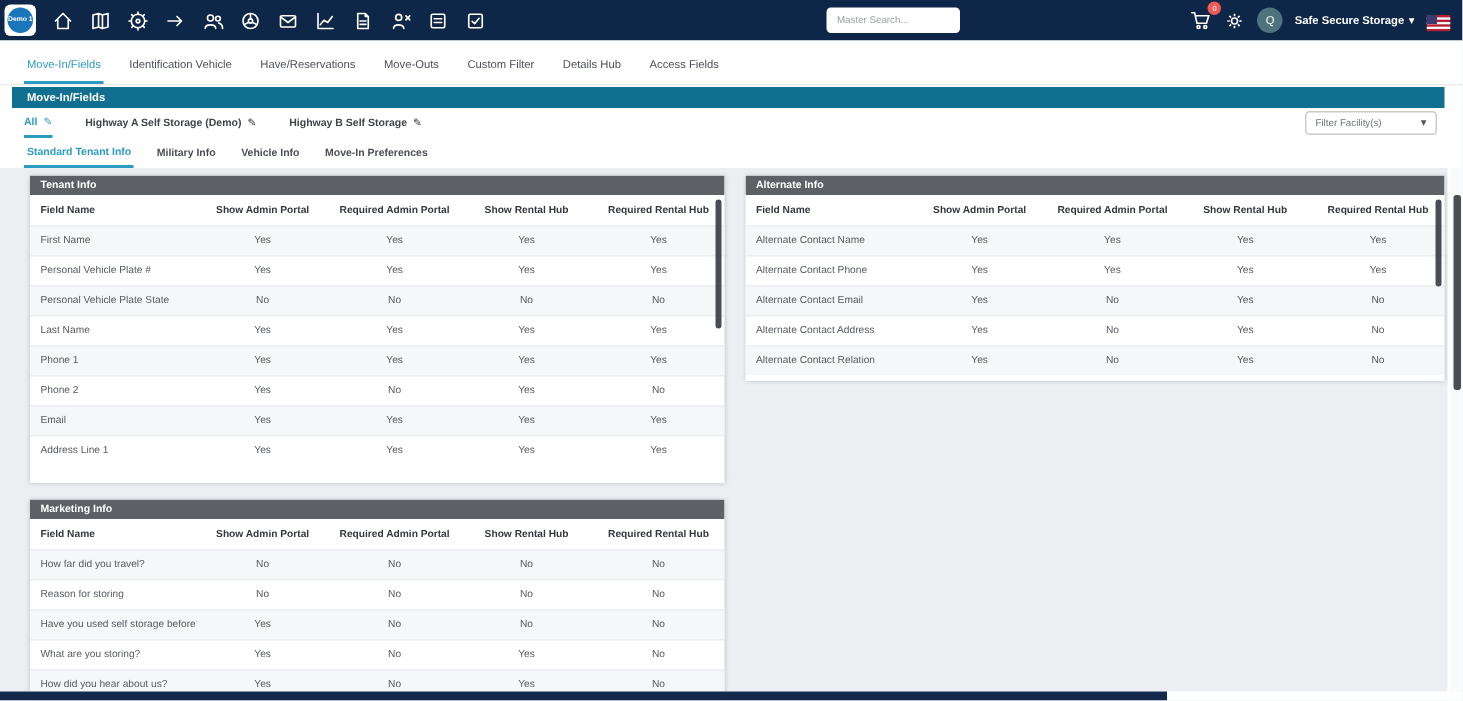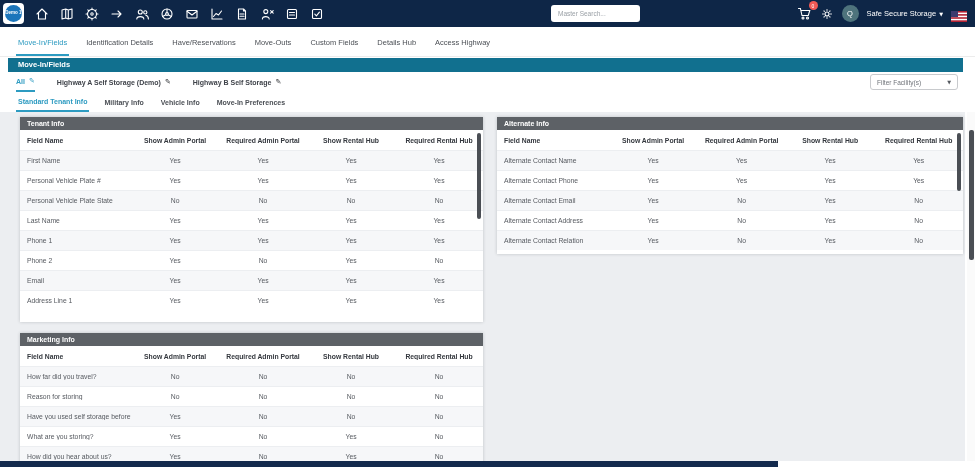--- a/index.html
+++ b/index.html
@@ -15,21 +15,21 @@
   .nav-icon svg { stroke:#fff; fill:none; stroke-width:1.1; stroke-linecap:round; stroke-linejoin:round; }
   .search-input { position:absolute; left:551px; top:5px; width:89px; height:17px; background:#fff; border:none; border-radius:3px; font-size:6.5px; color:#777; padding:0 7px; font-family:"Liberation Sans",sans-serif; }
   .search-input::placeholder { color:#9aa0a6; }
   .nav-right { position:absolute; right:8px; top:0; height:27px; display:flex; align-items:center; gap:8px; }
   .cart-wrap { position:relative; width:15px; height:15px; cursor:pointer; }
   .cart-wrap svg { stroke:#fff; fill:none; stroke-width:1.1; stroke-linecap:round; }
   .badge { position:absolute; top:-5px; right:-6px; min-width:9px; height:9px; background:#f05a56; color:#fff; border-radius:50%; font-size:5px; display:flex; align-items:center; justify-content:center; }
   .gear { width:14px; height:14px; cursor:pointer; }
   .gear svg { stroke:#fff; fill:none; stroke-width:1.1; }
   .avatar { width:17px; height:17px; border-radius:50%; background:#4e737c; color:#fff; font-size:7.5px; display:flex; align-items:center; justify-content:center; cursor:pointer; }
-  .account { color:#fff; font-size:7.5px; display:flex; align-items:center; gap:3px; cursor:pointer; }
+  .account { color:#fff; font-size:7.5px; display:flex; align-items:center; gap:3px; cursor:pointer;font-weight:bold; }
   .caret { font-family:"DejaVu Sans",sans-serif; font-size:5px; color:#fff; }
   .flag { width:16px; height:11px; cursor:pointer; }
 
   
   .tabbar { position:absolute; top:27px; left:0; width:975px; height:30px; background:#fff; border-bottom:1px solid #ececec; display:flex; align-items:flex-end; padding-left:16px; gap:15px; }
   .tab { font-size:7.5px; color:#4b4f55; padding:0 2px 9px 2px; cursor:pointer; white-space:nowrap; }
   .tab.active { color:#2d9bc1; padding-bottom:7px; border-bottom:2px solid #2d9bc1; }
 
   
   .section-bar { position:absolute; left:8px; top:58px; width:955px; height:14px; background:#11708f; color:#fff; font-size:7.5px; font-weight:bold; line-height:14px; padding-left:10px; }
@@ -187,26 +187,26 @@
           <rect y="4.7" width="16" height="1.5" fill="#fff"></rect>
           <rect y="7.8" width="16" height="1.5" fill="#fff"></rect>
           <rect width="7" height="6" fill="#3c3b6e"></rect>
         </svg>
     </span>
   </div>
 </div>
 
 <div class="tabbar">
   <span class="tab active">Move-In/Fields</span>
-  <span class="tab">Identification Details</span>
+  <span class="tab">Identification Vehicle</span>
   <span class="tab">Have/Reservations</span>
   <span class="tab">Move-Outs</span>
-  <span class="tab">Custom Fields</span>
+  <span class="tab">Custom Filter</span>
   <span class="tab">Details Hub</span>
-  <span class="tab">Access Highway</span>
+  <span class="tab">Access Fields</span>
 </div>
 
 <div class="section-bar">Move-In/Fields</div>
 
 <div class="facility-row">
   <span class="ftab active">
     <span>All</span>
     <span class="pencil">✎</span>
   </span>
   <span class="ftab">

